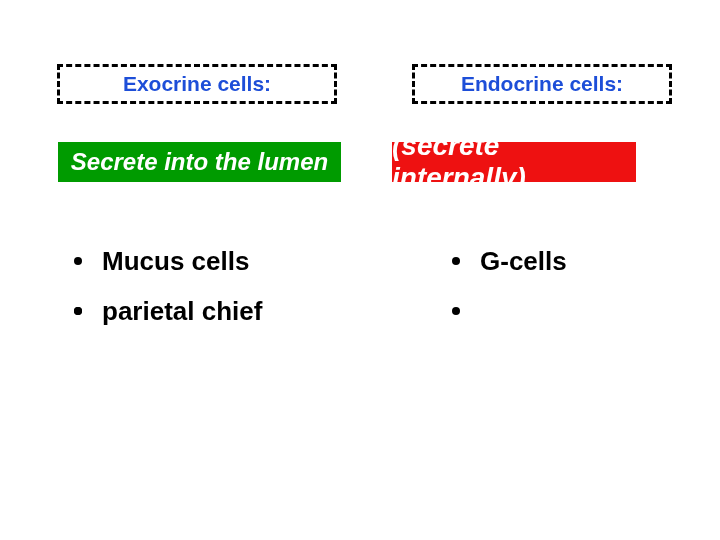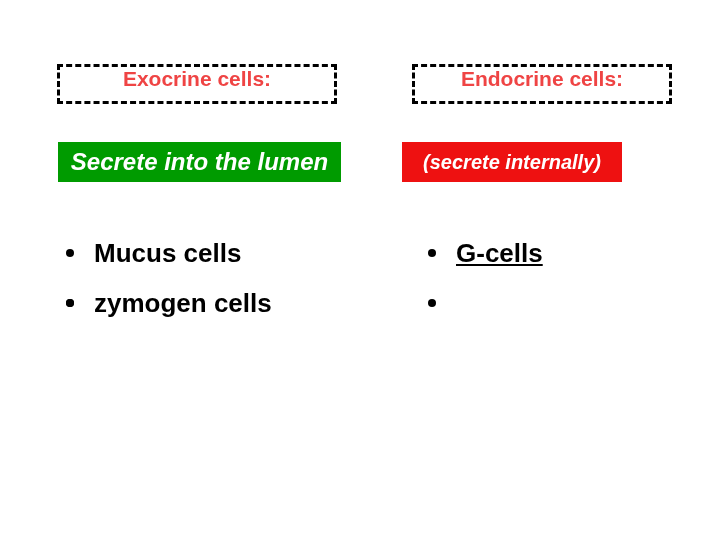--- a/index.html
+++ b/index.html
@@ -13,55 +13,55 @@
     overflow: hidden;
   }
 
   
   .header-box {
     position: absolute;
     top: 64px;
     height: 34px;
     border: 3px dashed #000000;
     display: flex;
-    align-items: flex-start;
+    align-items: center;
     justify-content: center;
     font-size: 21px;
     font-weight: bold;
-    color: #ef4444;
+    color: #1d4ed8;
     background: #ffffff;
   }
   #exo-header  { left: 57px;  width: 274px; }
   #endo-header { left: 412px; width: 254px; }
 
   
   .banner {
     position: absolute;
     top: 142px;
     height: 40px;
     display: flex;
     align-items: center;
     justify-content: center;
     color: #ffffff;
     font-weight: bold;
     font-style: italic;
   }
   #exo-banner  { left: 58px;  width: 283px; background: #009B00; font-size: 24px; }
-  #endo-banner { left: 402px; width: 220px; background: #EE1111; font-size: 20px; }
+  #endo-banner { left: 392px; width: 244px; background: #EE1111; font-size: 28px; }
 
   
   .bullets {
     position: absolute;
     top: 237px;
-    margin: 0;
+    margin: 8px;
     padding: 0;
     list-style: none;
   }
   #exo-bullets  { left: 64px;  width: 330px; }
-  #endo-bullets { left: 426px; width: 270px; text-decoration: underline; }
+  #endo-bullets { left: 442px; width: 270px; }
 
   .bullets li {
     position: relative;
     padding-left: 30px;
     margin-bottom: 18px;
     font-size: 26px;
     font-weight: bold;
     line-height: 32px;
     color: #000000;
   }
@@ -92,21 +92,21 @@
   <ul class="bullets" id="exo-bullets">
     <li>
       <span class="dot"></span>
       <span class="bullet-text">Mucus cells</span>
     </li>
     <li>
       <span class="dot"></span>
     </li>
     <li>
       <span class="dot"></span>
-      <span class="bullet-text">zymogen cells</span>
+      <span class="bullet-text">parietal chief</span>
     </li>
   </ul>
 
   <div class="header-box" id="endo-header">
     <span>Endocrine cells:</span>
   </div>
 
   <div class="banner" id="endo-banner">
     <span>(secrete internally)</span>
   </div>

